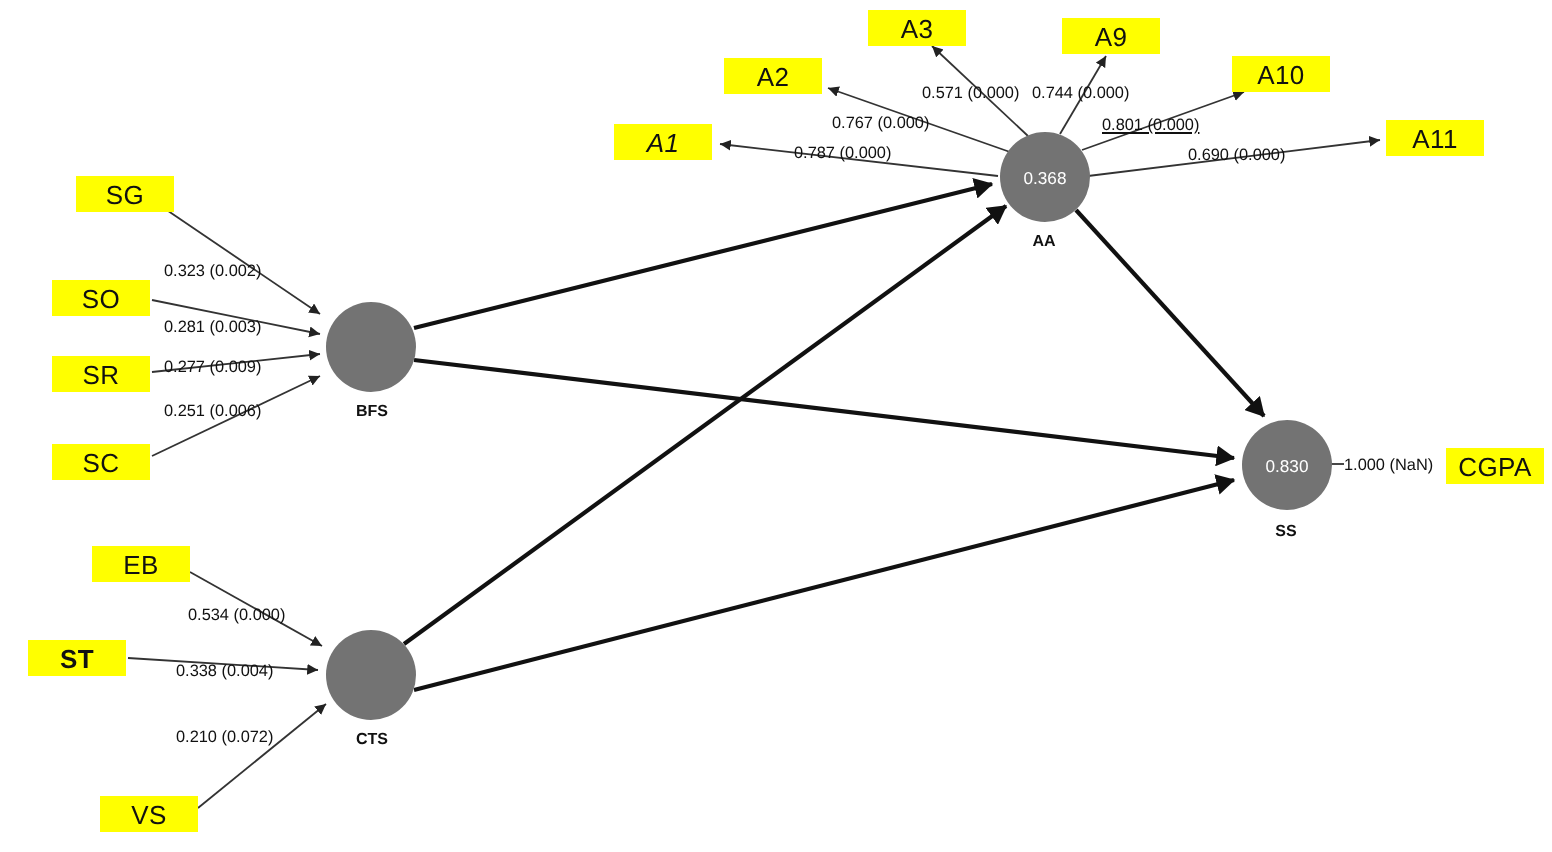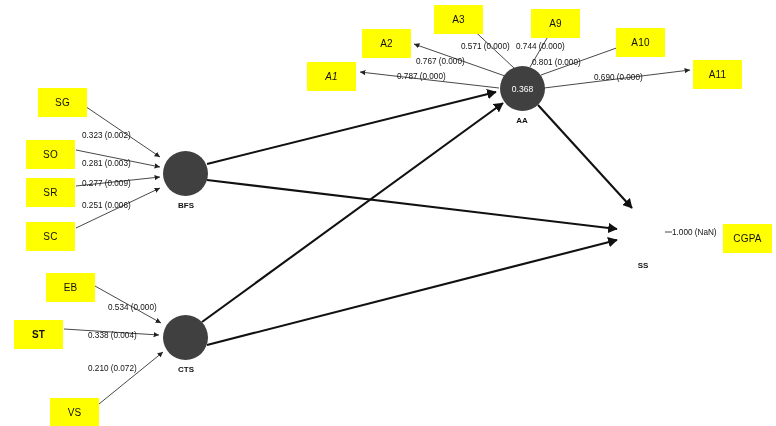--- a/index.html
+++ b/index.html
@@ -1,27 +1,27 @@
 <!DOCTYPE html>
 <html><head>
 <meta charset="utf-8">
 <style>
   html,body{margin:0;padding:0;background:#ffffff;}
   body{width:776px;height:426px;overflow:hidden;font-family:"Liberation Sans",sans-serif;}
   #stage{position:relative;width:776px;height:426px;background:#ffffff;}
   svg#edges{position:absolute;left:0;top:0;width:776px;height:426px;}
   .ind-box{
-    position:absolute;width:49px;height:29px;background:#FFFF00;
+    position:absolute;width:49px;height:18px;background:#FFFF00;
     display:flex;align-items:center;justify-content:center;
-    font-size:10px;color:#111;font-family:"Liberation Sans",sans-serif;
+    font-size:13px;color:#111;font-family:"Liberation Sans",sans-serif;
     letter-spacing:.2px;
   }
   .lv-circle{
     position:absolute;width:45px;height:45px;border-radius:50%;
-    background:#404040;display:flex;align-items:center;justify-content:center;
+    background:#737373;display:flex;align-items:center;justify-content:center;
     color:#ffffff;font-size:8.6px;font-family:"Liberation Sans",sans-serif;
   }
   .lv-label{
     position:absolute;font-size:8px;font-weight:bold;color:#111;
     font-family:"Liberation Sans",sans-serif;text-align:center;width:60px;
   }
   .edge-label{
     position:absolute;font-size:8.2px;color:#111;white-space:nowrap;
     font-family:"Liberation Sans",sans-serif;
   }
@@ -93,30 +93,31 @@
 
   <div class="lv-circle" style="left:163px;top:151px;"></div>
   <div class="lv-label" style="left:156px;top:201px;">BFS</div>
 
   <div class="lv-circle" style="left:163px;top:315px;"></div>
   <div class="lv-label" style="left:156px;top:365px;">CTS</div>
 
   <div class="lv-circle" style="left:500px;top:66px;">0.368</div>
   <div class="lv-label" style="left:492px;top:116px;">AA</div>
 
+  <div class="lv-circle" style="left:621px;top:210px;">0.830</div>
   <div class="lv-label" style="left:613px;top:261px;">SS</div>
 
   <div class="edge-label" style="left:82px;top:131px;">0.323 (0.002)</div>
   <div class="edge-label" style="left:82px;top:159px;">0.281 (0.003)</div>
   <div class="edge-label" style="left:82px;top:179px;">0.277 (0.009)</div>
   <div class="edge-label" style="left:82px;top:201px;">0.251 (0.006)</div>
-  <div class="edge-label" style="left:108px;top:303px;">0.534 (0.000)</div>
+  <div class="edge-label" style="left:94px;top:303px;">0.534 (0.000)</div>
   <div class="edge-label" style="left:88px;top:331px;">0.338 (0.004)</div>
   <div class="edge-label" style="left:88px;top:364px;">0.210 (0.072)</div>
   <div class="edge-label" style="left:397px;top:72px;">0.787 (0.000)</div>
   <div class="edge-label" style="left:416px;top:57px;">0.767 (0.000)</div>
   <div class="edge-label" style="left:461px;top:42px;text-align:center;">0.571 (0.000)</div>
   <div class="edge-label" style="left:516px;top:42px;">0.744 (0.000)</div>
-  <div class="edge-label" style="left:532px;top:58px;">0.801 (0.000)</div>
+  <div class="edge-label" style="left:551px;top:58px;text-decoration:underline;">0.801 (0.000)</div>
   <div class="edge-label" style="left:594px;top:73px;">0.690 (0.000)</div>
   <div class="edge-label" style="left:672px;top:228px;">1.000 (NaN)</div>
 
 </div>
 
 </body></html>

